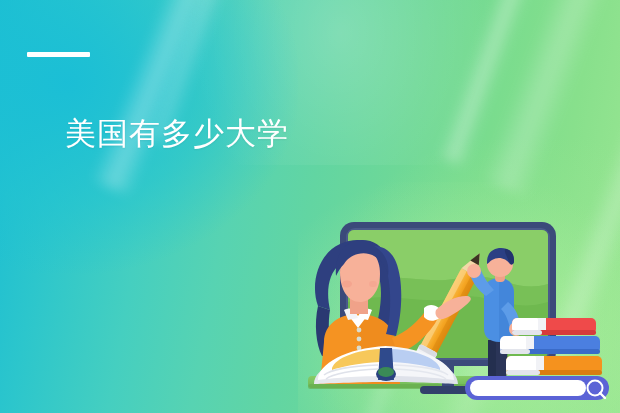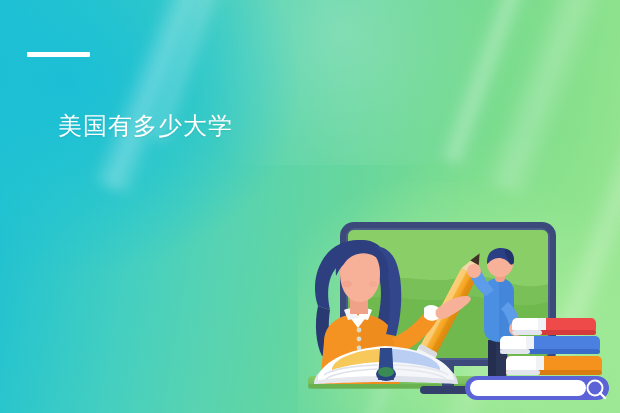--- a/index.html
+++ b/index.html
@@ -105,22 +105,22 @@
     top: 52px;
     width: 63px;
     height: 5px;
     background: #ffffff;
     border-radius: 1px;
   }
   .headline {
     position: absolute;
     left: 56px;
     top: 104px;
-    margin: 2px;
-    font-size: 24px;
+    margin: 9px;
+    font-size: 31px;
     line-height: 40px;
     letter-spacing: 1px;
     font-weight: 400;
     color: #ffffff;
     white-space: nowrap;
     text-shadow: 0 1px 2px rgba(0,0,0,0.07);
     font-family: "DejaVu Sans", "Liberation Sans", sans-serif;
   }
 
   

